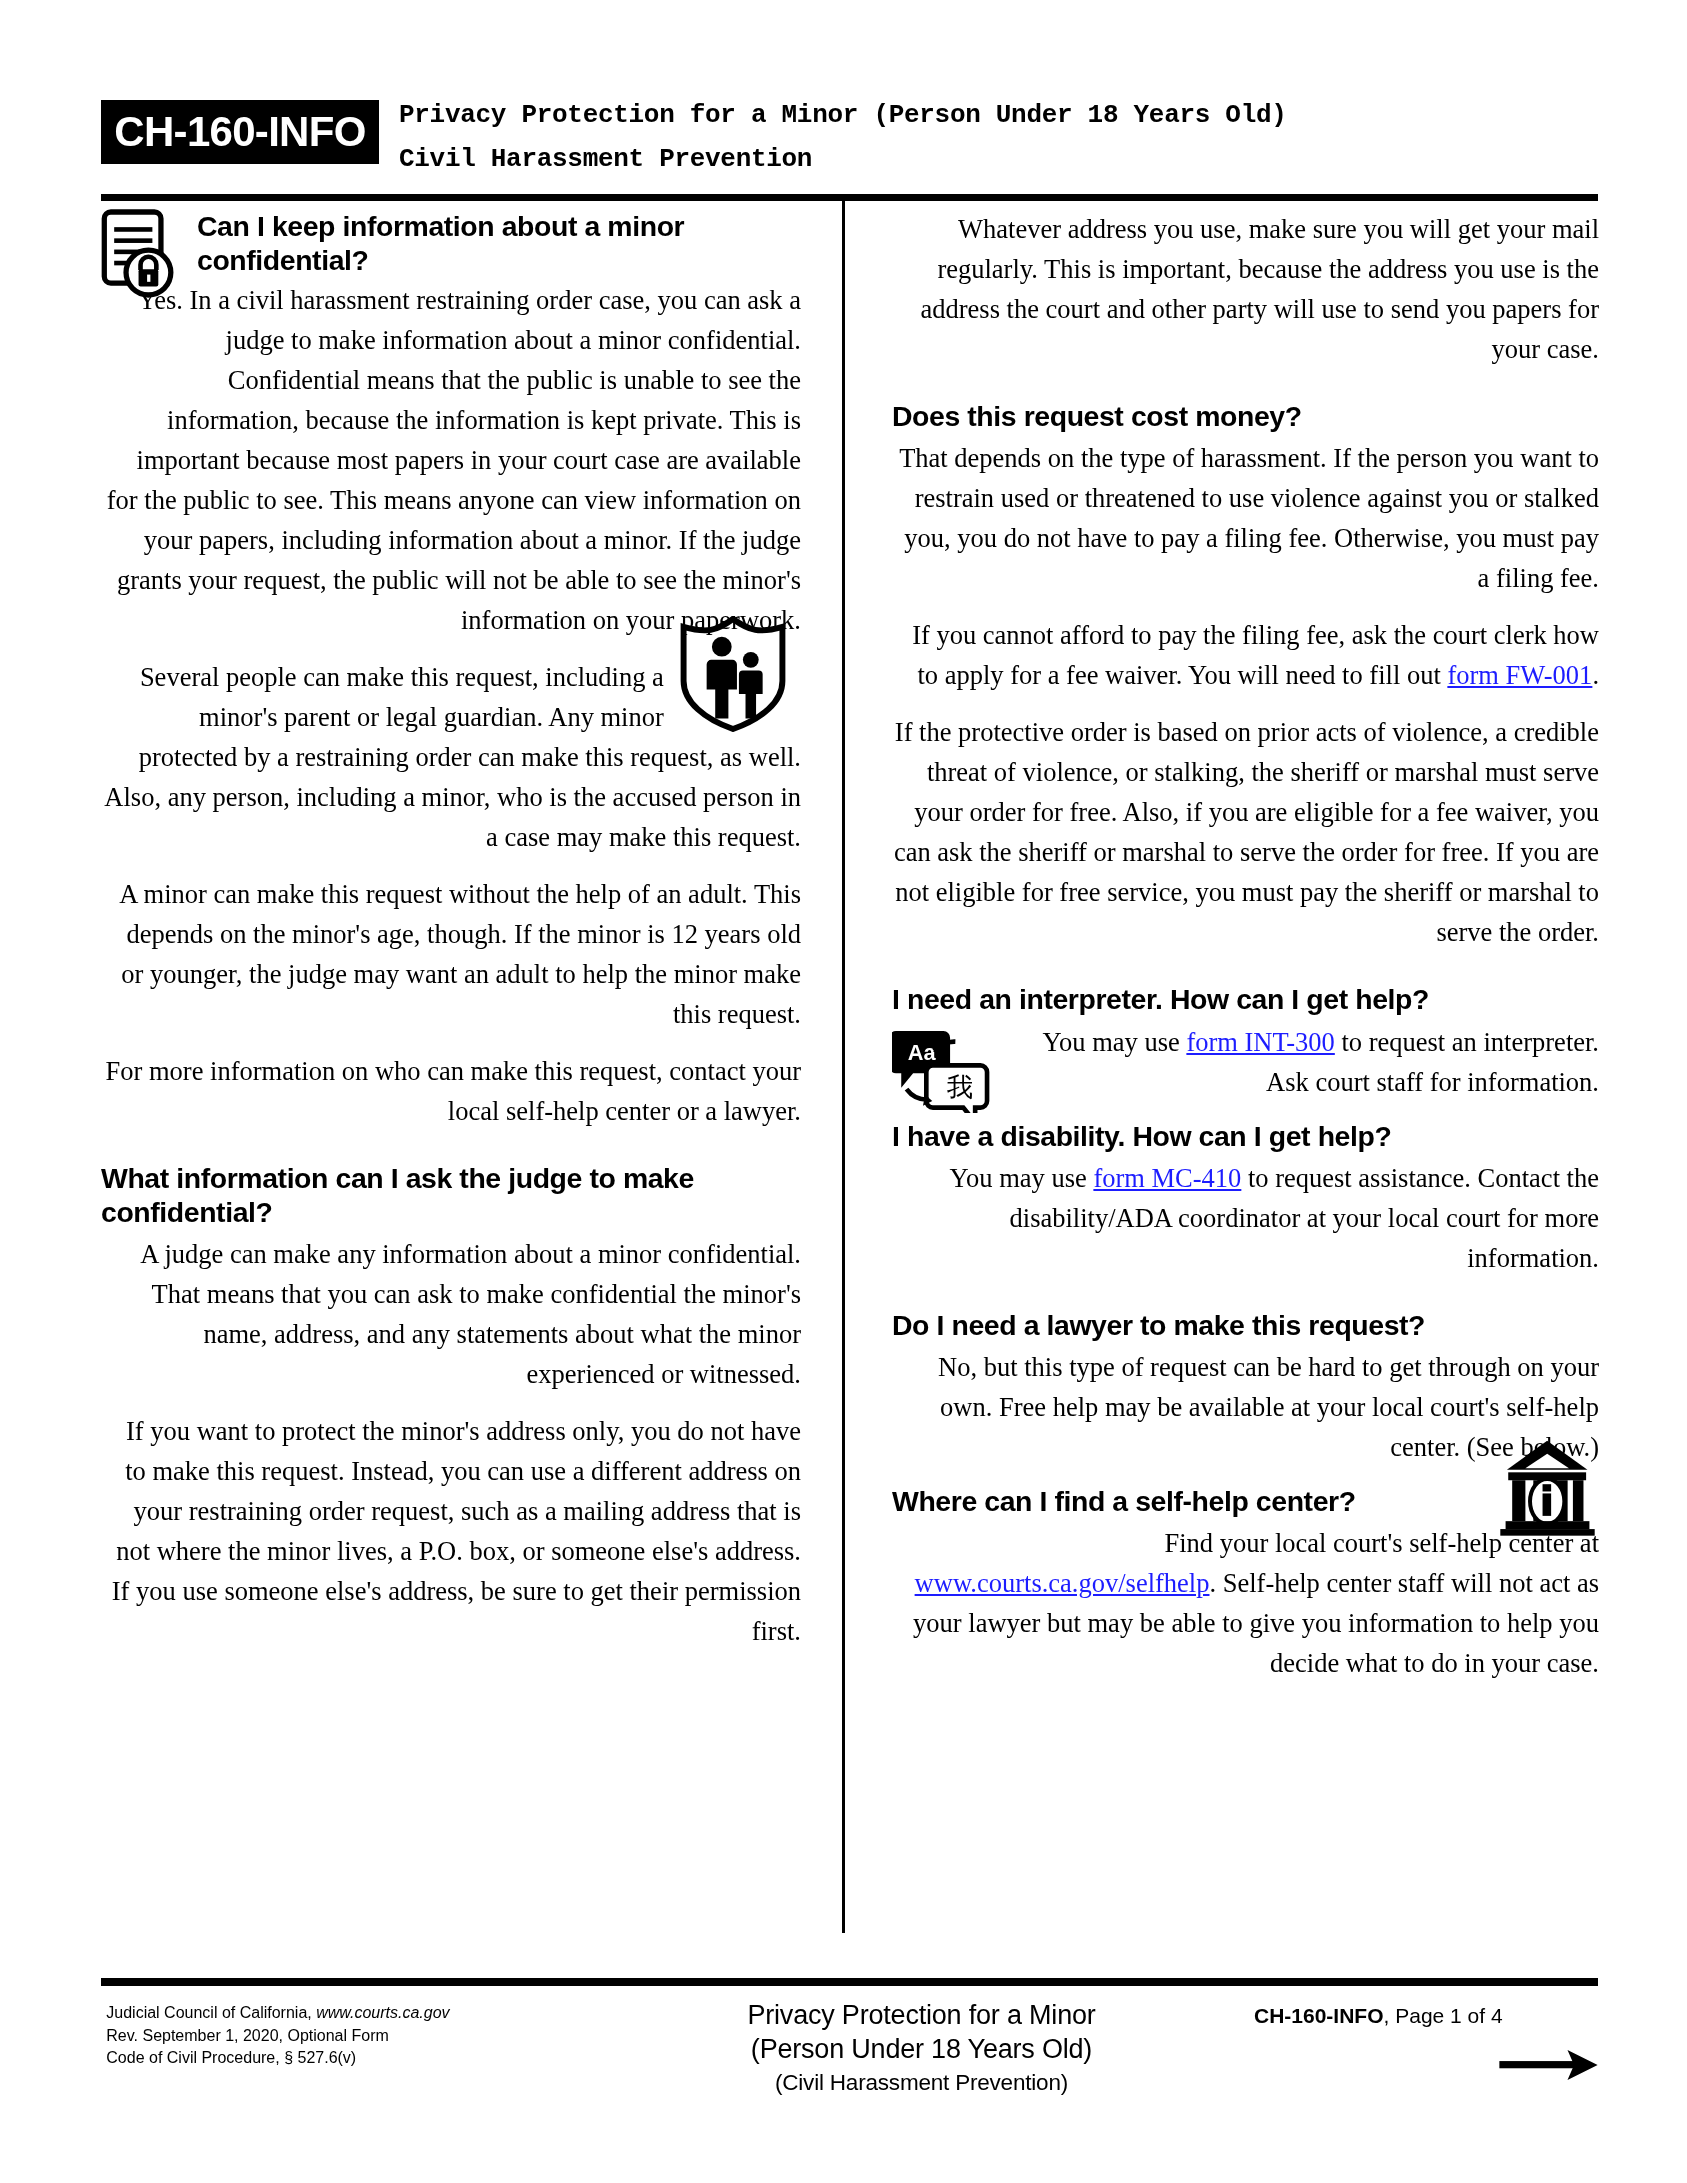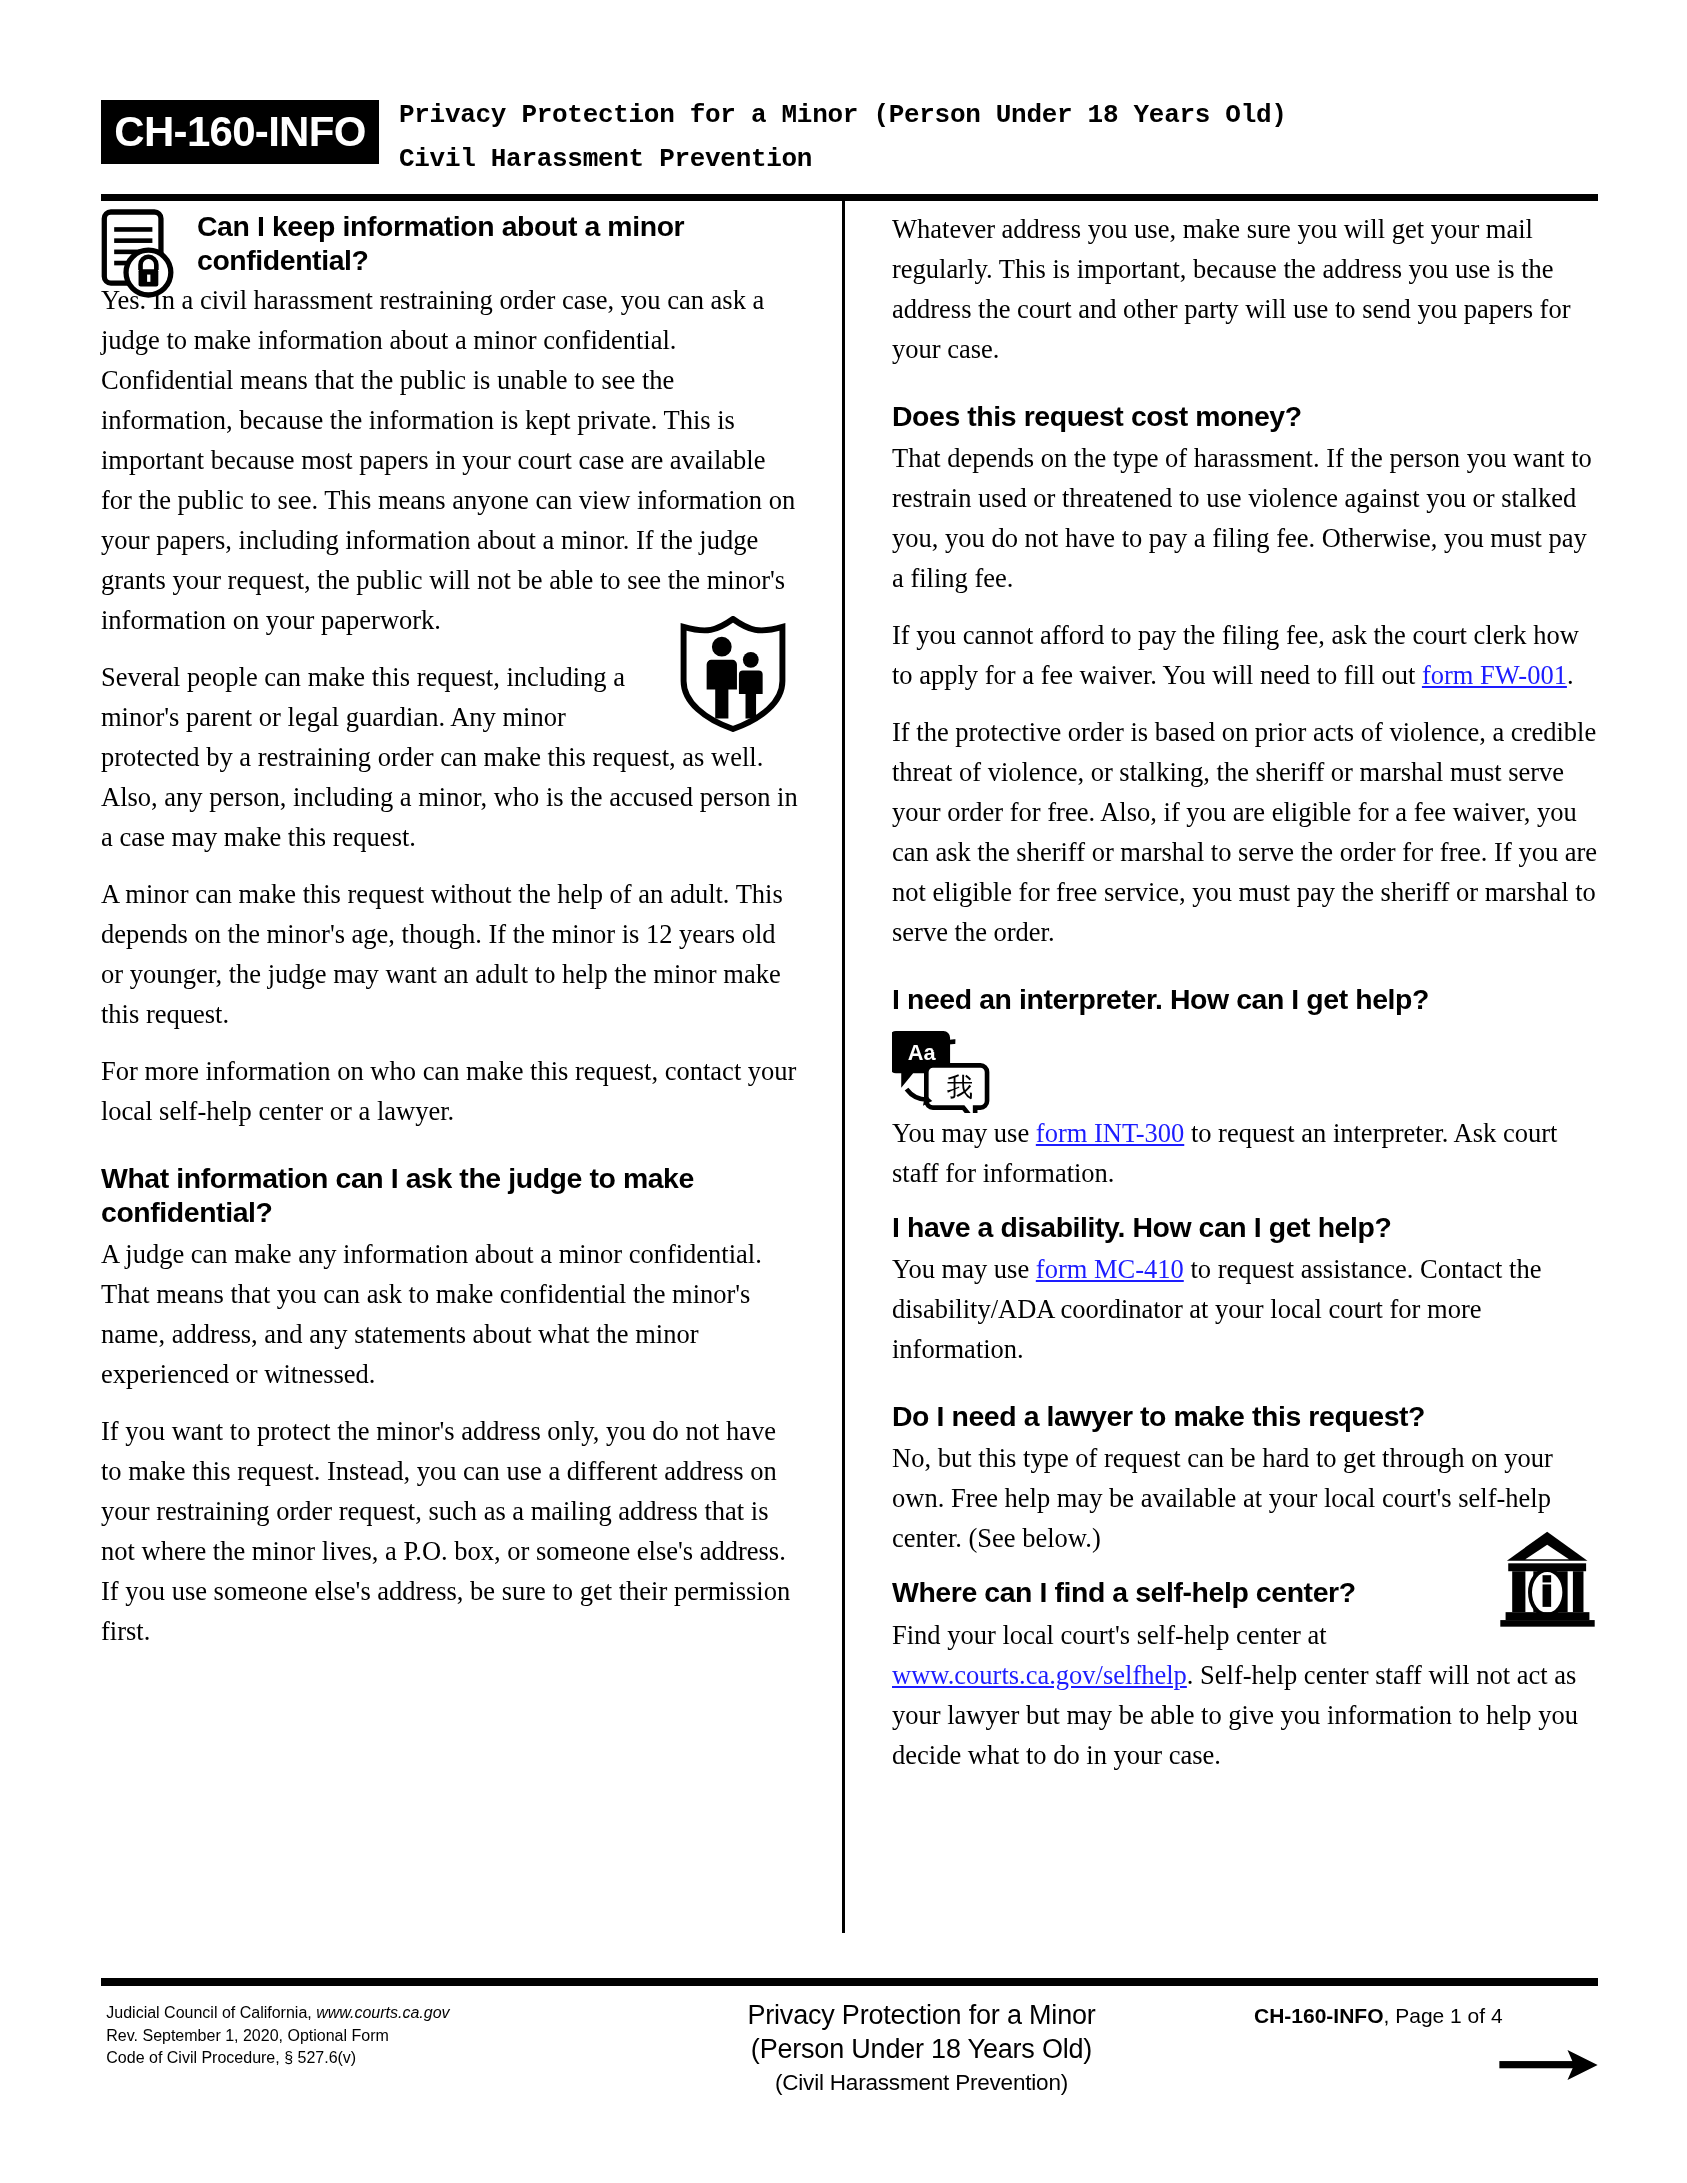--- a/index.html
+++ b/index.html
@@ -94,21 +94,21 @@
     margin: 0 0 5.3px 0;
     letter-spacing: -0.4px;
   }
   h2.q.with-top { margin-top: 30px; }
 
   p.body {
     font-family: "Liberation Serif", serif;
     font-size: 26.5px;
     line-height: 40px;
     margin: 0 0 17px 0;
-    text-align: left;
+    text-align: right;
   }
   p.body.tight { margin-bottom: 0; }
 
   a.formlink {
     color: #1d1dff;
     text-decoration: underline;
   }
 
   
   .head-with-icon {
@@ -132,21 +132,20 @@
     width: 112px;
     height: 116px;
     margin: -41px 12px 0 13.2px;
   }
 
   
   .interp-row {
     display: flex;
     align-items: flex-start;
     gap: 0px;
-    flex-direction: column;
   }
   .translate-icon {
     flex: 0 0 auto;
     width: 99px;
     height: 86px;
     margin-top: 5.3px;
     margin-right: 6.6px;
   }
   .interp-text {
     flex: 1 1 auto;

